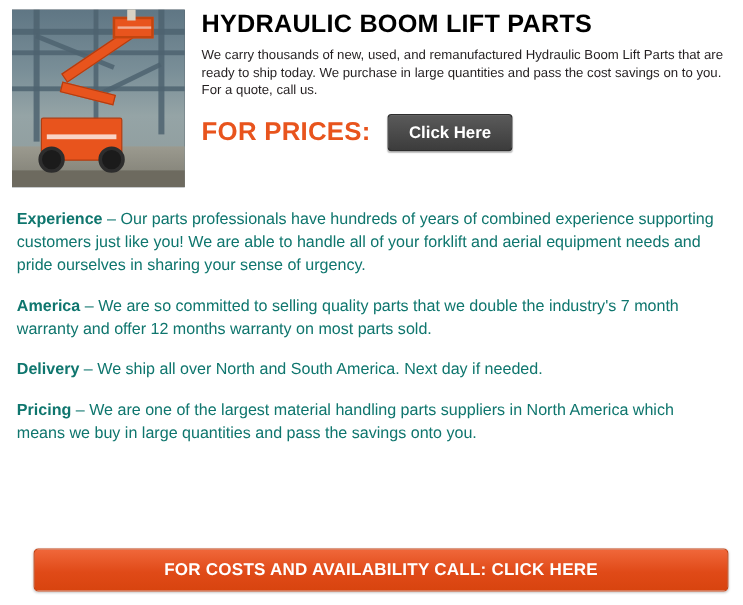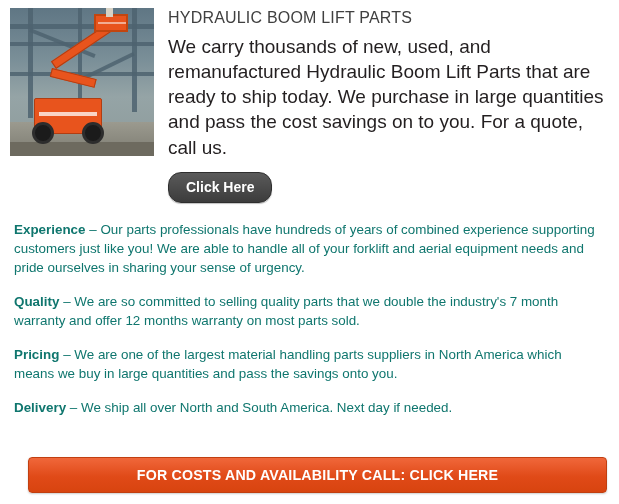--- a/index.html
+++ b/index.html
@@ -109,29 +109,29 @@
     position: absolute; left: 96px; top: -2px; width: 7px; height: 11px;
     background: #d8d2c4; border-radius: 3px 3px 0 0;
   }
 
   .top-right {
     flex: 1 1 auto;
     padding-left: 14px;
     padding-top: 1px;
   }
   .headline {
-    font-size: 16px;
-    font-weight: normal;
-    color: #404040;
+    font-size: 21px;
+    font-weight: bold;
+    color: #000000;
     letter-spacing: .2px;
     margin: 0 0 7px 0;
     line-height: 1.1;
   }
   .intro {
-    font-size: 19px;
+    font-size: 11px;
     line-height: 1.33;
     color: #231f20;
     margin: 0;
   }
   .prices-row {
     display: flex;
     align-items: center;
     margin-top: 12px;
   }
   .prices-label {
@@ -143,21 +143,21 @@
   }
   .click-btn {
     display: inline-block;
     background: #4a4a4a;
     background: linear-gradient(180deg, #5a5a5a 0%, #3c3c3c 100%);
     color: #ffffff;
     font-size: 14px;
     font-weight: bold;
     padding: 7px 17px 8px 17px;
     border: 1px solid #2e2e2e;
-    border-radius: 13px;
+    border-radius: 3px;
     cursor: pointer;
     line-height: 1;
     box-shadow: 0 1px 1px rgba(0,0,0,.25);
   }
 
   
   .body-copy {
     padding: 17px 14px 0 14px;
     box-sizing: border-box;
   }
@@ -224,51 +224,52 @@
         <div class="stripe"></div>
       </div>
       <div class="wheel w1"></div>
       <div class="wheel w2"></div>
     </div>
 
     <div class="top-right">
       <h1 class="headline">HYDRAULIC BOOM LIFT PARTS</h1>
       <p class="intro">We carry thousands of new, used, and remanufactured Hydraulic Boom Lift Parts that are ready to ship today.  We purchase in large quantities and pass the cost savings on to you.  For a quote, call us.</p>
       <div class="prices-row">
+        <div class="prices-label">FOR PRICES:</div>
         <div class="click-btn">Click Here</div>
       </div>
     </div>
 
   </div>
 
   <div class="body-copy">
 
     <p class="para">
       <b>Experience</b>
       <span>–</span>
       <span>Our parts professionals have hundreds of years of combined experience supporting customers just like you!  We are able to handle all of your forklift and aerial equipment needs and pride ourselves in sharing your sense of urgency.</span>
     </p>
 
 
     <p class="para">
-      <b>Quality</b>
+      <b>America</b>
       <span>–</span>
       <span>We are so committed to selling quality parts that we double the industry's 7 month warranty and offer 12 months warranty on most parts sold.</span>
     </p>
 
     <p class="para">
+      <b>Delivery</b>
+      <span>–</span>
+      <span>We ship all over North and South America.  Next day if needed.</span>
+    </p>
+
+    <p class="para">
       <b>Pricing</b>
       <span>–</span>
       <span>We are one of the largest material handling parts suppliers in North America which means we buy in large quantities and pass the savings onto you.</span>
-    </p>
-
-    <p class="para">
-      <b>Delivery</b>
-      <span>–</span>
-      <span>We ship all over North and South America.  Next day if needed.</span>
     </p>
 
   </div>
 
   <div class="cta-bar">
     <span>FOR COSTS AND AVAILABILITY CALL: CLICK HERE</span>
   </div>
 
 </div>
 

